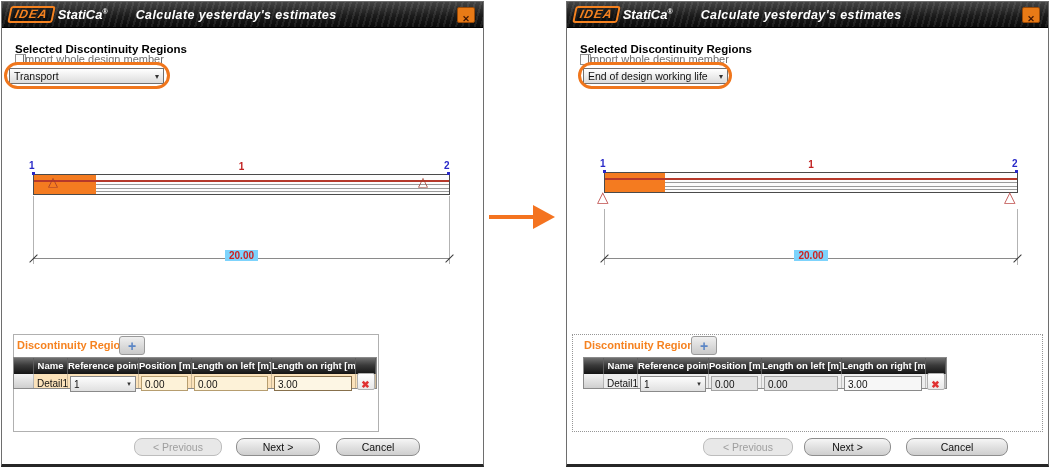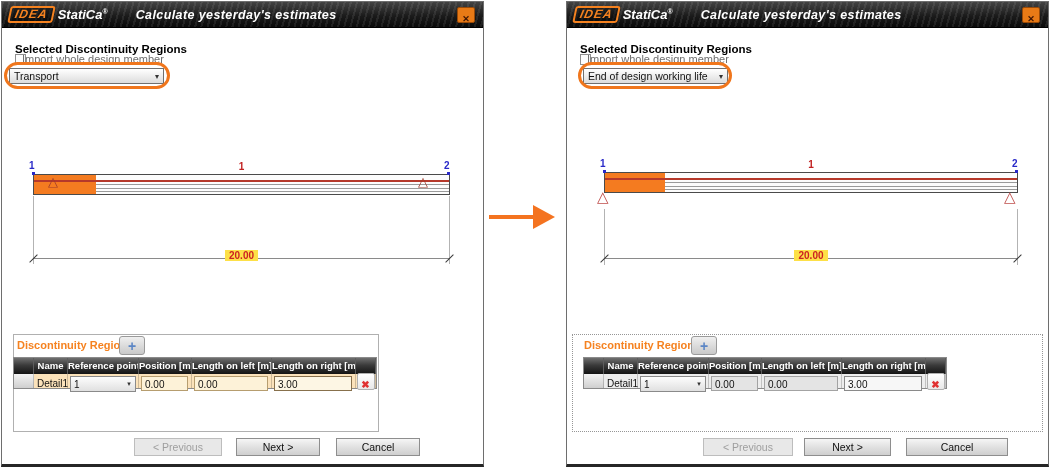--- a/index.html
+++ b/index.html
@@ -69,21 +69,21 @@
   .w1 .e1{left:37px;top:207px;height:56px;} .w1 .e2{left:450px;top:207px;height:56px;}
   .dimline{position:absolute;height:1px;background:#8a8a8a;}
   .w0 .dimline{left:31px;top:256px;width:417px;}
   .w1 .dimline{left:37px;top:256px;width:414px;}
   .tick{position:absolute;width:11px;height:1px;background:#3a3a3a;transform:rotate(-45deg);}
   .w0 .t1{left:26px;top:256px;} .w0 .t2{left:442px;top:256px;}
   .w1 .t1{left:32px;top:256px;} .w1 .t2{left:445px;top:256px;}
   .dimtext-wrap{position:absolute;text-align:center;top:243px;}
   .w0 .dimtext-wrap{left:31px;width:417px;}
   .w1 .dimtext-wrap{left:37px;width:414px;}
-  .dimtext{background:#fde047;padding:0 4px;color:#cc2222;font-size:10px;font-weight:bold;margin-top:48px;}
+  .dimtext{background:#7dd3fc;padding:0 4px;color:#cc2222;font-size:10px;font-weight:bold;margin-top:48px;}
 
   
   .groupbox{position:absolute;top:332px;height:98px;box-sizing:border-box;background:transparent;}
   .w0 .groupbox{left:11px;width:366px;border:1px solid #b0b0b0;}
   .w1 .groupbox{left:5px;width:471px;border:1px dotted #969696;}
   .regions-title{position:absolute;top:337px;font-size:11px;font-weight:bold;color:#f58220;background:#fff;padding:0 2px;}
   .w0 .regions-title{left:13px;} .w1 .regions-title{left:15px;}
   .add-btn{position:absolute;top:334px;width:24px;height:17px;border:1px solid #9a9a9a;border-radius:3px;
            background:linear-gradient(180deg,#efefef,#c9c9c9);text-align:center;cursor:pointer;}
   .w0 .add-btn{left:117px;} .w1 .add-btn{left:124px;}
@@ -116,21 +116,21 @@
   .w1 .cell-box{background:#e4e4e4;border:1px solid #a3a3a3;}
   .w1 .focus-box{background:#f7f7f7;border:1px solid #8a8a8a;}
   .delcell{display:flex;align-items:center;justify-content:center;}
   .del-btn{width:16px;height:15px;background:linear-gradient(180deg,#ffffff,#e8e8e8);border:1px solid #b0b0b0;
            border-radius:2px;text-align:center;cursor:pointer;}
   .del-x{color:#e03131;font-weight:bold;font-size:10px;line-height:14px;}
 
   
   .btn{position:absolute;top:436px;height:18px;line-height:17px;text-align:center;font-size:10.5px;color:#111;
        background:linear-gradient(180deg,#f6f6f6 0%,#e3e3e3 45%,#cfcfcf 100%);
-       border:1px solid #8e8e8e;border-radius:0;box-sizing:border-box;cursor:pointer;}
+       border:1px solid #8e8e8e;border-radius:8px;box-sizing:border-box;cursor:pointer;}
   .btn.disabled{color:#9e9e9e;background:#e8e8e8;border-color:#bdbdbd;cursor:default;}
   .w0 .prev{left:132px;width:88px;} .w0 .next{left:234px;width:84px;} .w0 .cancel{left:334px;width:84px;}
   .w1 .prev{left:136px;width:90px;} .w1 .next{left:237px;width:87px;} .w1 .cancel{left:339px;width:102px;}
 
   
   .flow-arrow{position:absolute;left:489px;top:205px;width:66px;height:24px;}
   .fa-line{position:absolute;left:0;top:10px;width:48px;height:4px;background:#f47320;}
   .fa-head{position:absolute;left:44px;top:0;width:0;height:0;
            border-top:12px solid transparent;border-bottom:12px solid transparent;border-left:22px solid #f47320;}
 </style>

